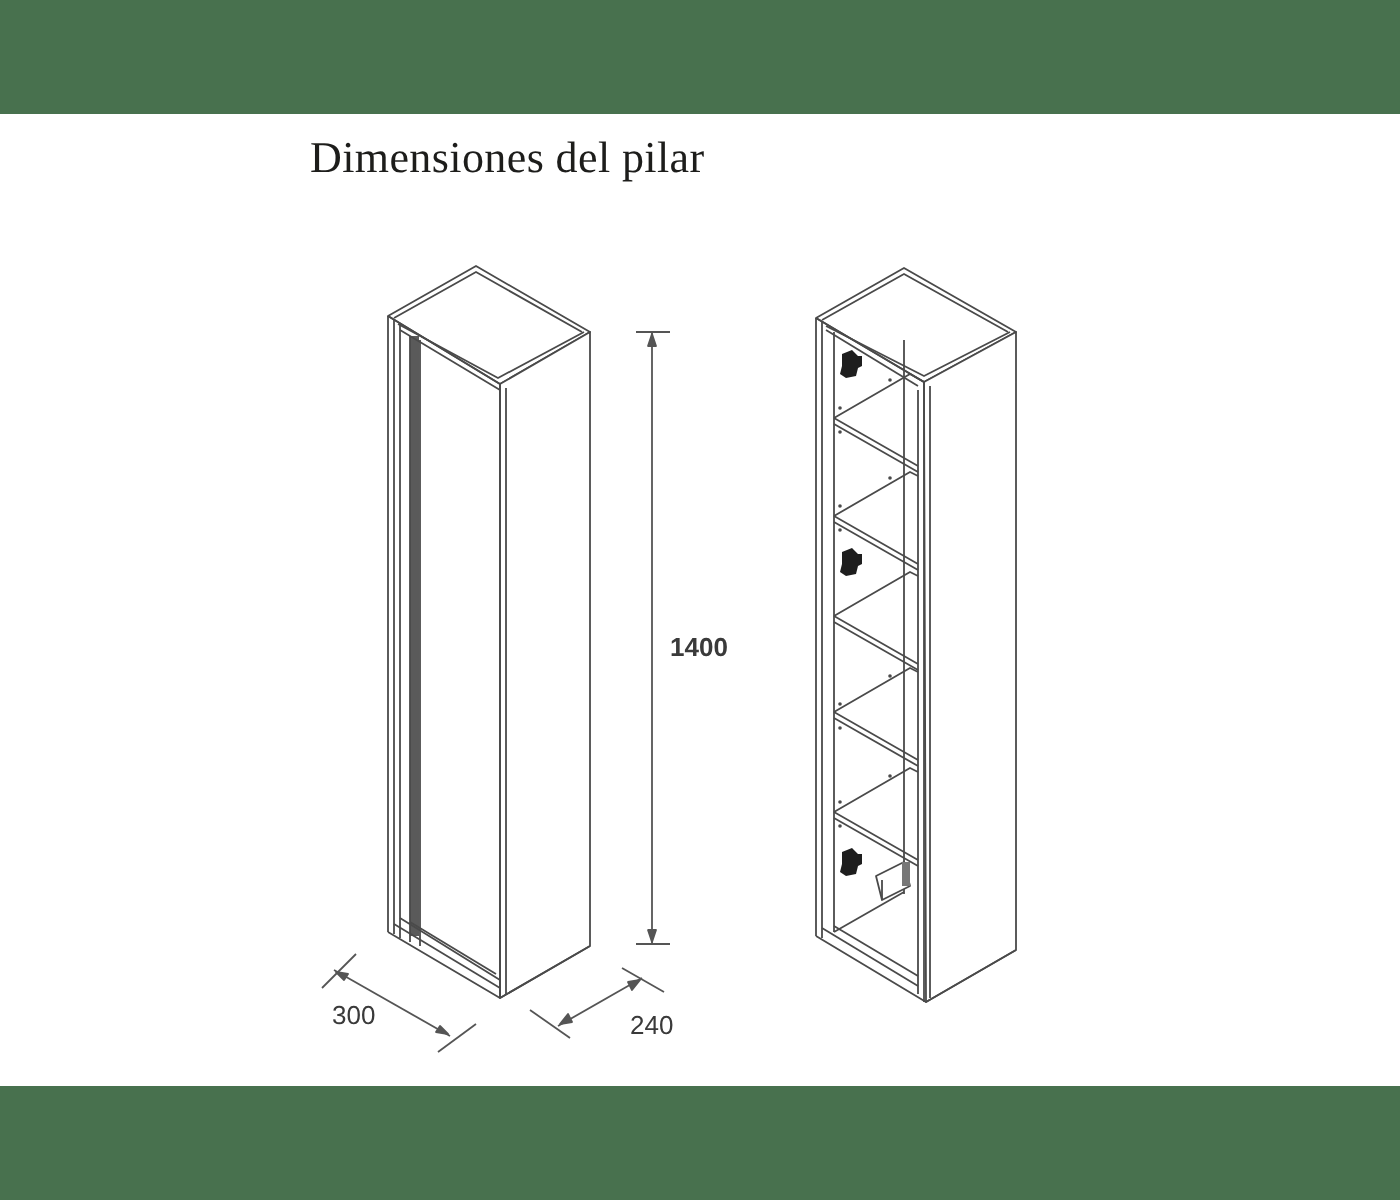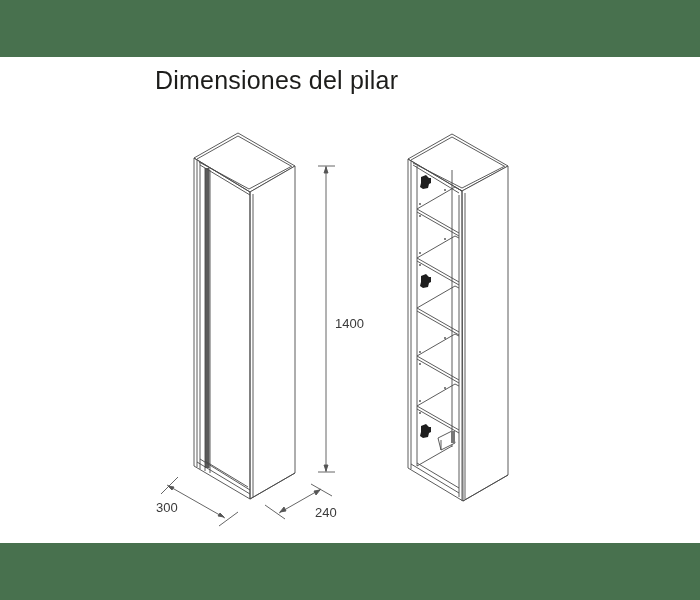--- a/index.html
+++ b/index.html
@@ -3,22 +3,22 @@
   <meta charset="utf-8">
   <style>
     * { margin: 0; padding: 0; box-sizing: border-box; }
     html, body { width: 700px; height: 600px; overflow: hidden; background: #ffffff; }
     body { position: relative; font-family: "Liberation Sans", sans-serif; }
     .band { position: absolute; left: 0; width: 700px; }
     .band-top { top: 0; height: 57px; }
     .band-bottom { top: 543px; height: 57px; }
     .title {
       position: absolute; left: 155px; top: 66px;
-      font-family: Liberation Sans, sans-serif;
-      font-size: 25px; font-weight: 400; color: #1d1d1b;
+      font-family: Liberation Serif, serif;
+      font-size: 22px; font-weight: 400; color: #1d1d1b;
       letter-spacing: 0.2px; white-space: nowrap; text-align: center;
     }
     .drawing { position: absolute; left: 0; top: 0; width: 700px; height: 600px; }
     .dim-label {
       position: absolute; font-family: "Liberation Sans", sans-serif;
       font-size: 13px; color: #3a3a3a; white-space: nowrap;
     }
   </style>
 </head>
 <body>
@@ -153,15 +153,15 @@
 
       <g>
         <polygon points="438,438 452,431 455,443 441,450" fill="#ffffff"></polygon>
         <line x1="441" y1="440" x2="441" y2="450"></line>
         <rect x="451" y="431" width="4" height="12" fill="#777777" stroke="none"></rect>
       </g>
     </g>
   </g>
 </svg>
 
-<div class="dim-label" style="left:335px; top:316px;">1400</div>
-<div class="dim-label" style="left:156px; top:500px;">300</div>
+<div class="dim-label" style="left:335px; top:316px;font-weight:bold;">1400</div>
+<div class="dim-label" style="left:166px; top:500px;">300</div>
 <div class="dim-label" style="left:315px; top:505px;">240</div>
 
 </body></html>

